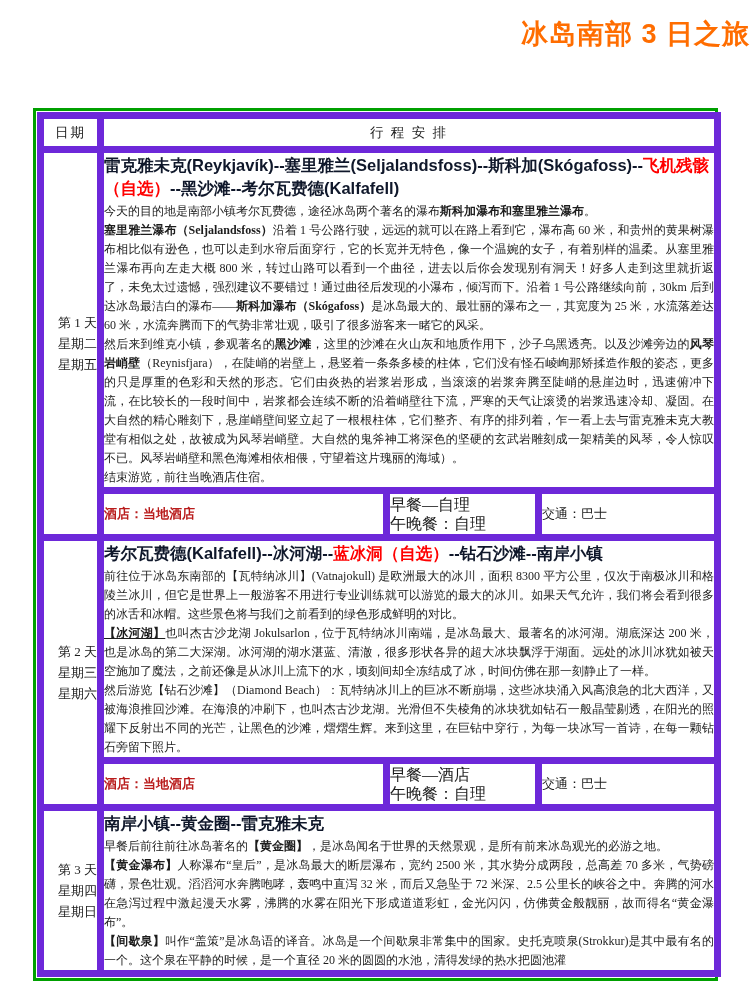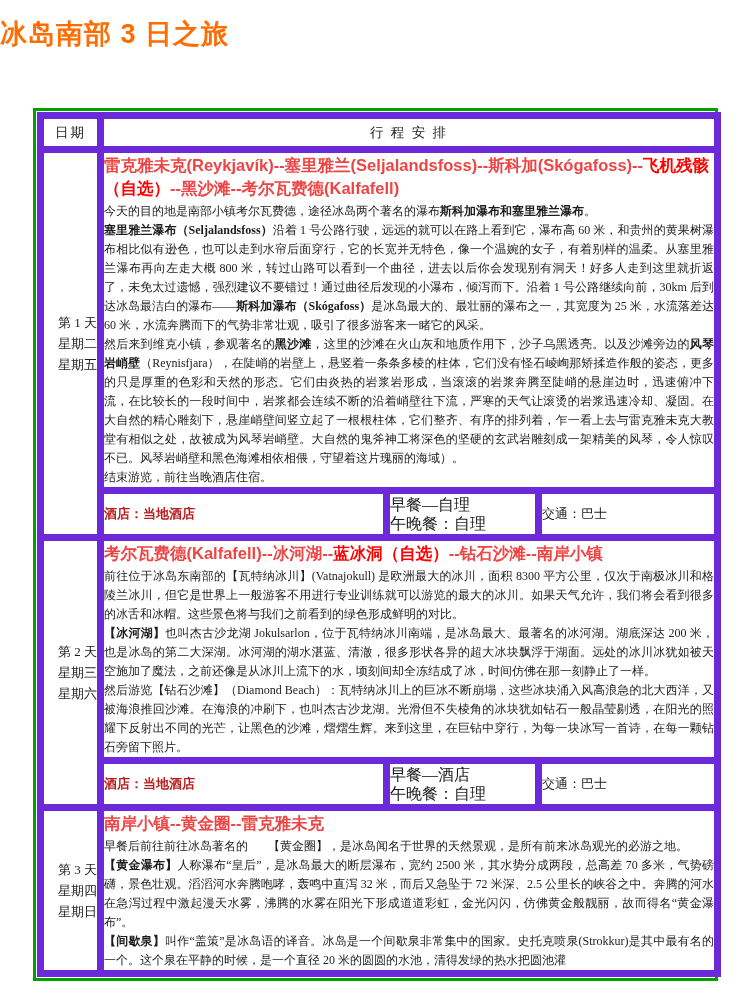--- a/index.html
+++ b/index.html
@@ -8,21 +8,21 @@
     background: #ffffff;
     overflow: hidden;
     font-family: "Liberation Serif", "DejaVu Serif", serif;
     color: #1c1c1c;
   }
   .page { width: 750px; height: 1000px; position: relative; }
 
   .doc-title {
     margin: 0;
     padding-top: 16px;
-    text-align: left;
+    text-align: right;
     font-family: "Liberation Sans", "DejaVu Sans", sans-serif;
     font-weight: 700;
     font-size: 27px;
     letter-spacing: 1px;
     color: #FF6D00;
   }
 
   .table-outer {
     position: absolute;
     left: 33px; top: 108px;
@@ -65,21 +65,21 @@
     padding: 3px 9px 4px 9px;
   }
 
   .route-heading {
     font-family: "Liberation Sans", "DejaVu Sans", sans-serif;
     font-weight: 700;
     font-size: 16.5px;
     line-height: 23px;
     margin: 1px 0 2px 0;
   }
-  .c-blue { color: #ef4444; }
+  .c-blue { color: #0f172a; }
   .c-red  { color: #FF0000; }
 
   .para {
     font-size: 12px;
     line-height: 19px;
     text-align: justify;
     margin: 0;
   }
 
   td.hotel-cell {
@@ -147,42 +147,42 @@
 
       <tr>
         <td class="date-cell" rowspan="2">
               <div>第 2 天</div>
               <div>星期三</div>
               <div>星期六</div>
             </td>
         <td class="content-cell" colspan="3">
           <div class="route-heading"><span class="c-blue">考尔瓦费德(Kalfafell)--冰河湖--</span><span class="c-red">蓝冰洞（自选）</span><span class="c-blue">--钻石沙滩--南岸小镇</span></div>
           <p class="para"><span>前往位于冰岛东南部的</span><span style="font-weight: normal;">【瓦特纳冰川】</span><span>(Vatnajokull) 是欧洲最大的冰川，面积 8300 平方公里，仅次于南极冰川和格陵兰冰川，但它是世界上一般游客不用进行专业训练就可以游览的最大的冰川。如果天气允许，我们将会看到很多的冰舌和冰帽。这些景色将与我们之前看到的绿色形成鲜明的对比。</span></p>
-          <p class="para"><span style="font-weight: bold;">【冰河湖】</span><span>也叫杰古沙龙湖 Jokulsarlon，位于瓦特纳冰川南端，是冰岛最大、最著名的冰河湖。湖底深达 200 米，也是冰岛的第二大深湖。冰河湖的湖水湛蓝、清澈，很多形状各异的超大冰块飘浮于湖面。远处的冰川冰犹如被天空施加了魔法，之前还像是从冰川上流下的水，顷刻间却全冻结成了冰，时间仿佛在那一刻静止了一样。</span></p>
+          <p class="para"><span style="font-weight: bold; text-decoration: underline;">【冰河湖】</span><span>也叫杰古沙龙湖 Jokulsarlon，位于瓦特纳冰川南端，是冰岛最大、最著名的冰河湖。湖底深达 200 米，也是冰岛的第二大深湖。冰河湖的湖水湛蓝、清澈，很多形状各异的超大冰块飘浮于湖面。远处的冰川冰犹如被天空施加了魔法，之前还像是从冰川上流下的水，顷刻间却全冻结成了冰，时间仿佛在那一刻静止了一样。</span></p>
           <p class="para"><span>然后游览</span><span style="font-weight: normal;">【钻石沙滩】</span><span>（Diamond Beach）：瓦特纳冰川上的巨冰不断崩塌，这些冰块涌入风高浪急的北大西洋，又被海浪推回沙滩。在海浪的冲刷下，也叫杰古沙龙湖。光滑但不失棱角的冰块犹如钻石一般晶莹剔透，在阳光的照耀下反射出不同的光芒，让黑色的沙滩，熠熠生辉。来到这里，在巨钻中穿行，为每一块冰写一首诗，在每一颗钻石旁留下照片。</span></p>
         </td>
       </tr>
       <tr>
         <td class="hotel-cell">酒店：当地酒店</td>
         <td class="meals-cell">
               <div>早餐—酒店</div>
               <div>午晚餐：自理</div>
             </td>
         <td class="transport-cell">交通：巴士</td>
       </tr>
 
       <tr>
         <td class="date-cell">
               <div>第 3 天</div>
               <div>星期四</div>
               <div>星期日</div>
             </td>
         <td class="content-cell" colspan="3">
           <div class="route-heading"><span class="c-blue">南岸小镇--黄金圈--雷克雅未克</span></div>
-          <p class="para"><span>早餐后前往前往冰岛著名的</span><span style="font-weight: normal; margin-left: 20px;">【黄金圈】</span><span>，是冰岛闻名于世界的天然景观，是所有前来冰岛观光的必游之地。</span></p>
+          <p class="para"><span>早餐后前往前往冰岛著名的</span><span style="font-weight: bold;">【黄金圈】</span><span>，是冰岛闻名于世界的天然景观，是所有前来冰岛观光的必游之地。</span></p>
           <p class="para"><span style="font-weight: bold;">【黄金瀑布】</span><span>人称瀑布“皇后”，是冰岛最大的断层瀑布，宽约 2500 米，其水势分成两段，总高差 70 多米，气势磅礴，景色壮观。滔滔河水奔腾咆哮，轰鸣中直泻 32 米，而后又急坠于 72 米深、2.5 公里长的峡谷之中。奔腾的河水在急泻过程中激起漫天水雾，沸腾的水雾在阳光下形成道道彩虹，金光闪闪，仿佛黄金般靓丽，故而得名“黄金瀑布”。</span></p>
           <p class="para"><span style="font-weight: bold;">【间歇泉】</span><span>叫作“盖策”是冰岛语的译音。冰岛是一个间歇泉非常集中的国家。史托克喷泉(Strokkur)是其中最有名的一个。这个泉在平静的时候，是一个直径 20 米的圆圆的水池，清得发绿的热水把圆池灌</span></p>
         </td>
       </tr>
 
     </tbody>
       </table>
   </div>
 </div>
 

